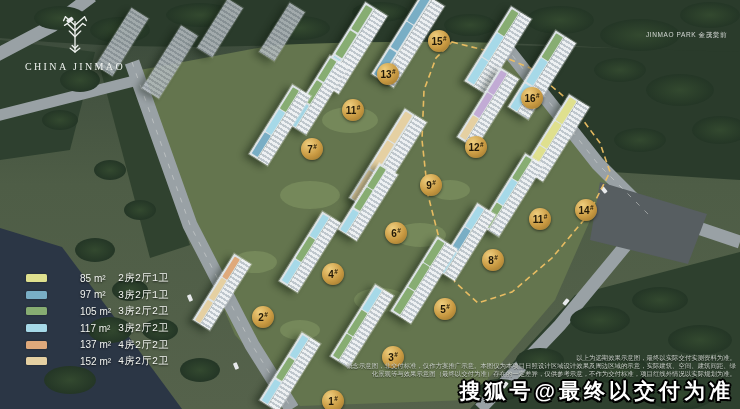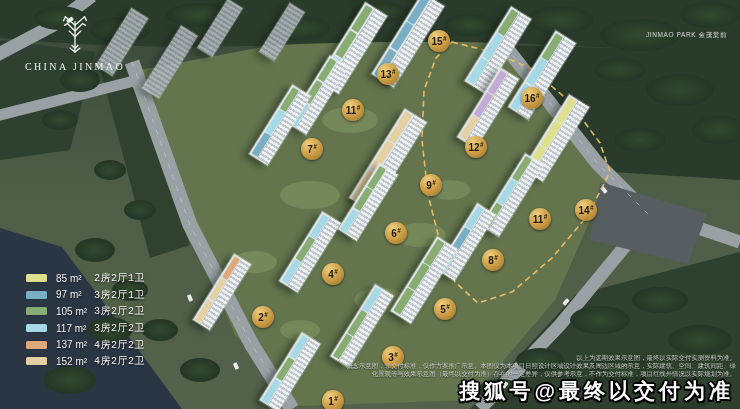--- a/index.html
+++ b/index.html
@@ -30,21 +30,21 @@
   .logo-en{font-family:"Liberation Serif",serif;font-size:10px;letter-spacing:2.4px;margin-top:3px;white-space:nowrap;}
   .logo-cn{font-size:12.5px;letter-spacing:5px;margin-top:3px;white-space:nowrap;}
 
   .corner{position:absolute;top:31px;right:13px;font-size:6.5px;color:rgba(255,255,255,.78);
           letter-spacing:.6px;z-index:5;}
 
   
   .legend{position:absolute;left:26px;top:270px;z-index:5;}
   .leg-row{display:flex;align-items:center;height:16.6px;}
   .leg-swatch{width:21px;height:8px;border-radius:1.5px;margin-right:9px;box-shadow:0 0 2px rgba(0,0,0,.4);}
-  .leg-area{width:38px;font-size:10px;color:#f2f4f0;text-shadow:0 1px 2px rgba(0,0,0,.7);}
+  .leg-area{width:38px;font-size:10px;color:#f2f4f0;text-shadow:0 1px 2px rgba(0,0,0,.7);margin-left:24px;}
   .leg-type{font-size:10px;color:#f2f4f0;letter-spacing:.5px;text-shadow:0 1px 2px rgba(0,0,0,.7);font-family:Liberation Mono, monospace;}
 
   
   .disclaimer{position:absolute;right:4px;bottom:31px;text-align:right;z-index:5;}
   .disc-line{font-size:6.4px;line-height:8px;color:#ccd2cb;text-shadow:0 1px 1px rgba(0,0,0,.6);}
   .watermark{position:absolute;right:6px;bottom:4px;z-index:6;font-size:21px;font-weight:bold;
          color:#ffffff;letter-spacing:4px;white-space:nowrap;
          text-shadow:2px 0 0 #000,-2px 0 0 #000,0 2px 0 #000,0 -2px 0 #000,
                      1.5px 1.5px 0 #000,-1.5px -1.5px 0 #000,1.5px -1.5px 0 #000,-1.5px 1.5px 0 #000;}
 </style>

